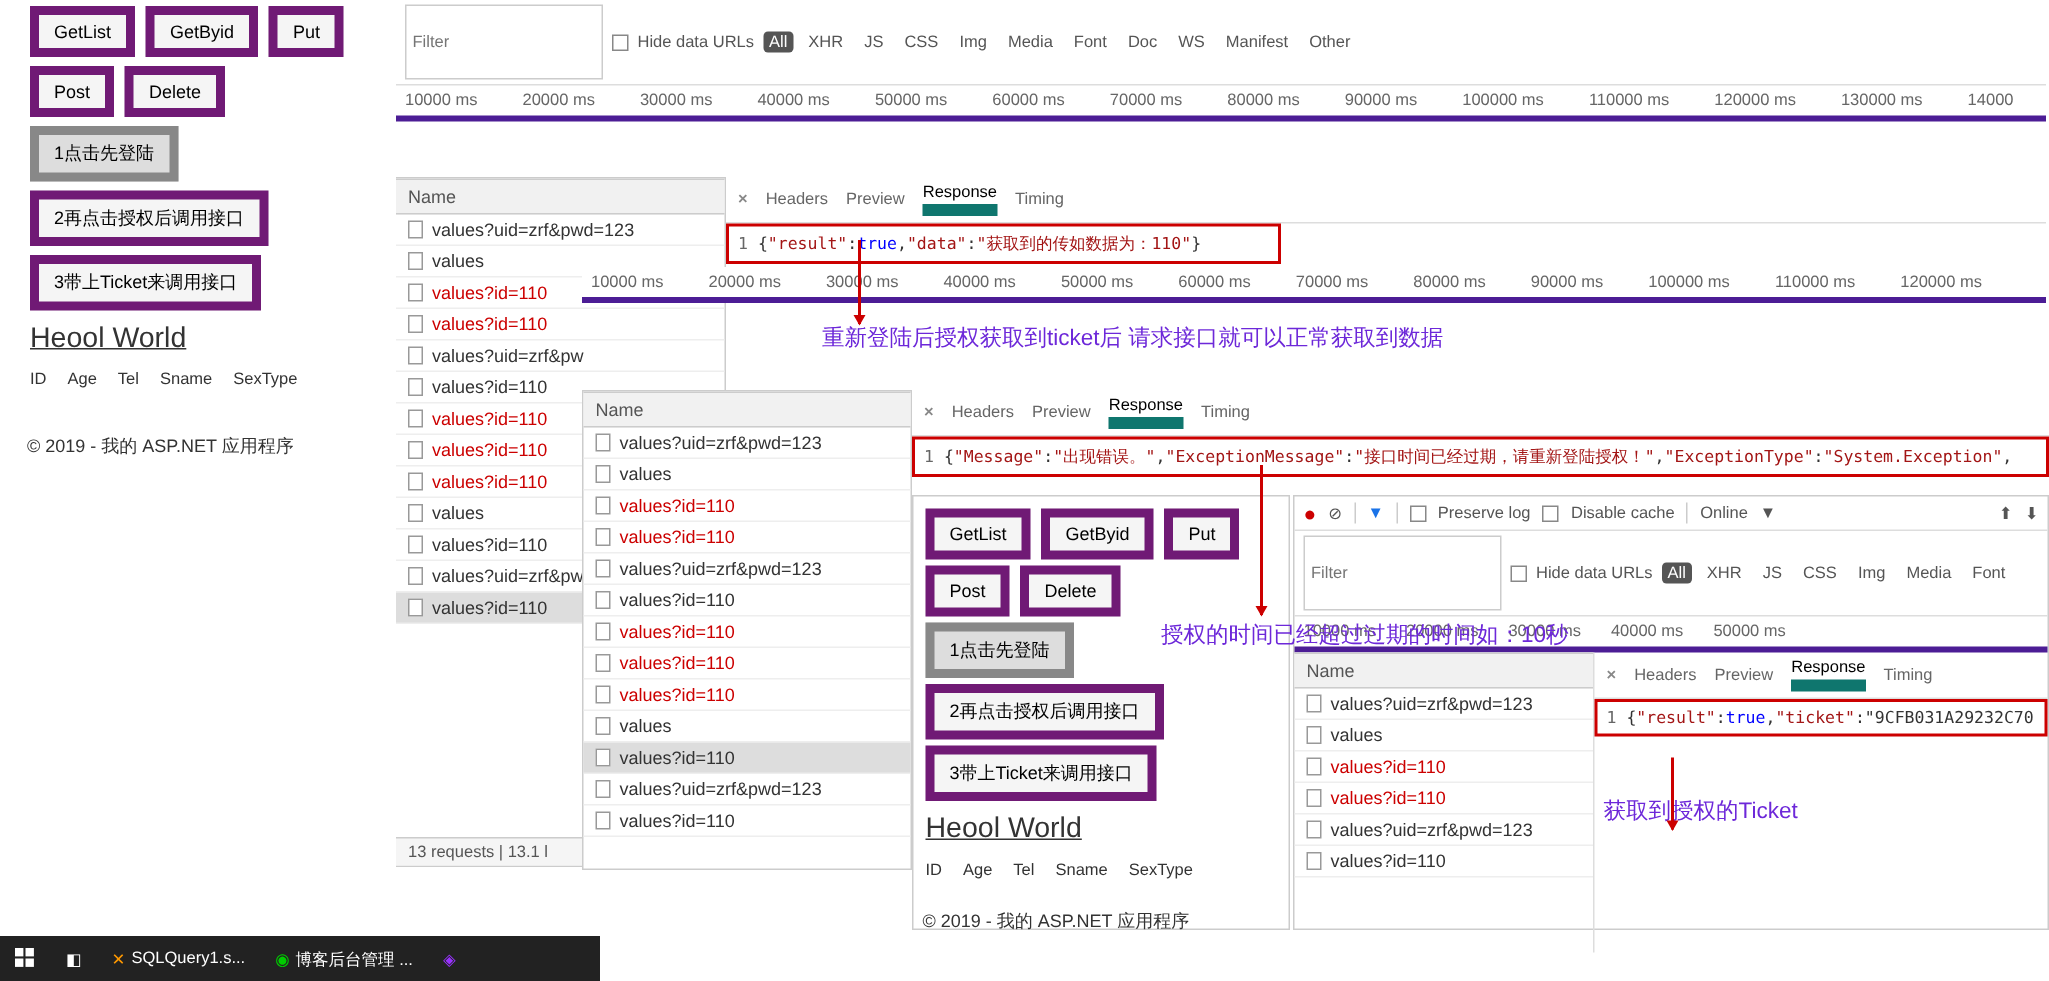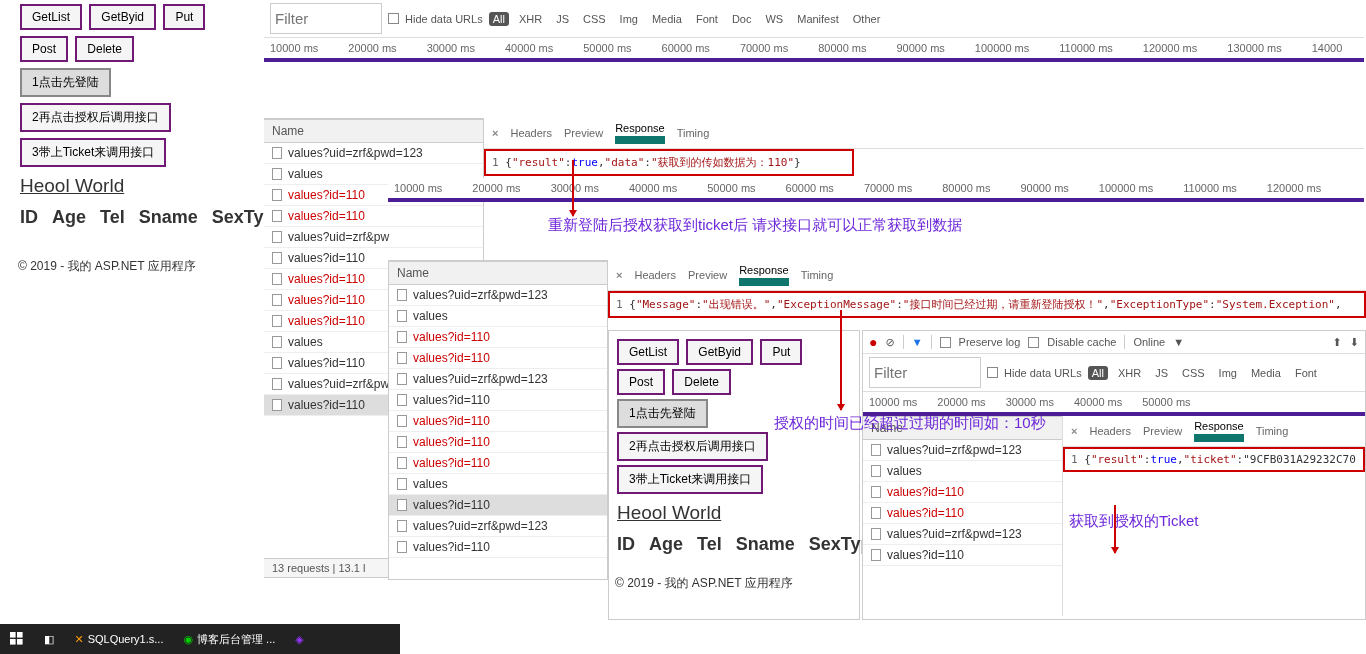--- a/index.html
+++ b/index.html
@@ -1,21 +1,21 @@
 <!DOCTYPE html>
 <html><head>
 <meta charset="utf-8">
 <style>
 * { box-sizing: border-box; margin: 0; padding: 0; }
 body { font-family: "Microsoft YaHei", Arial, sans-serif; font-size: 12px; color: #333; background: #fff; width: 1366px; height: 654px; position: relative; overflow: hidden; }
-.btn { display: inline-block; padding: 4px 10px; border: 2px solid #701a75; background: #f5f5f5; font-size: 12px; cursor: pointer; margin: 2px; }
+.btn { display: inline-block; padding: 4px 10px; border: 6px solid #701a75; background: #f5f5f5; font-size: 12px; cursor: pointer; margin: 2px; }
 .btn.pressed { background: #ddd; border-color: #888; }
 .panel { position: absolute; background: #fff; border: 1px solid #ccc; }
 .filter-bar { display: flex; align-items: center; gap: 6px; padding: 3px 6px; border-bottom: 1px solid #ddd; font-size: 11px; color: #555; flex-wrap: nowrap; }
-.filter-bar input[type="text"] { border: 1px solid #ccc; padding: 6px 4px; font-size: 15px; width: 112px; }
+.filter-bar input[type="text"] { border: 1px solid #ccc; padding: 18px 4px; font-size: 11px; width: 132px; }
 .filter-bar .pill { padding: 1px 4px; border-radius: 3px; cursor: pointer; }
 .filter-bar .pill.active { background: #555; color: #fff; }
 .waterfall { display: flex; border-bottom: 4px solid #4c1d95; padding: 4px 6px; font-size: 11px; color: #666; gap: 30px; white-space: nowrap; overflow: hidden; }
 .waterfall span { flex: 0 0 auto; }
 .name-header { background: #f1f1f1; border-top: 1px solid #ccc; border-bottom: 1px solid #ccc; padding: 4px 8px; font-size: 12px; color: #555; display: flex; justify-content: space-between; }
 .req-list { }
 .req-item { padding: 3px 8px; border-bottom: 1px solid #eee; display: flex; align-items: center; gap: 6px; cursor: pointer; font-size: 12px; }
 .req-item.red { color: #c00; }
 .req-item.selected { background: #ddd; }
 .req-item .doc-icon { display: inline-block; width: 10px; height: 12px; border: 1px solid #999; background: #fff; }
@@ -28,21 +28,21 @@
 .json-key { color: #a31515; }
 .json-str { color: #a31515; }
 .json-bool { color: #00f; }
 .json-num { color: #666; }
 .anno { position: absolute; color: #6d28d9; font-size: 15px; font-weight: 500; }
 .arrow { position: absolute; border-left: 2px solid #c00; }
 .arrow::after { content: ''; position: absolute; bottom: -1px; left: -5px; border-left: 4px solid transparent; border-right: 4px solid transparent; border-top: 7px solid #c00; }
 .app-controls { position: absolute; left: 18px; top: 2px; }
 .app-controls .row { margin-bottom: 2px; }
 .heool { font-size: 19px; margin: 6px 2px; text-decoration: underline; }
-.tbl-head { font-weight: bold; font-size: 18px; margin: 10px 2px; display: flex; gap: 14px; }
+.tbl-head { font-weight: normal; font-size: 11px; margin: 10px 2px; display: flex; gap: 14px; }
 .copyright { font-size: 12px; color: #333; margin-top: 30px; }
 .status-bar { border-top: 1px solid #ccc; padding: 3px 8px; font-size: 11px; color: #555; background: #f5f5f5; }
 .taskbar { position: absolute; left: 0; bottom: 0; width: 400px; height: 30px; background: #222; display: flex; align-items: center; color: #fff; font-size: 11px; }
 .taskbar .item { padding: 0 10px; display: flex; align-items: center; gap: 4px; height: 100%; }
 .taskbar .win-icon { width: 14px; height: 14px; }
 .chk { display: inline-block; width: 11px; height: 11px; border: 1px solid #888; background: #fff; vertical-align: middle; }
 .funnel-icon { color: #1a73e8; font-weight: bold; }
 </style>
 </head>
 <body>

